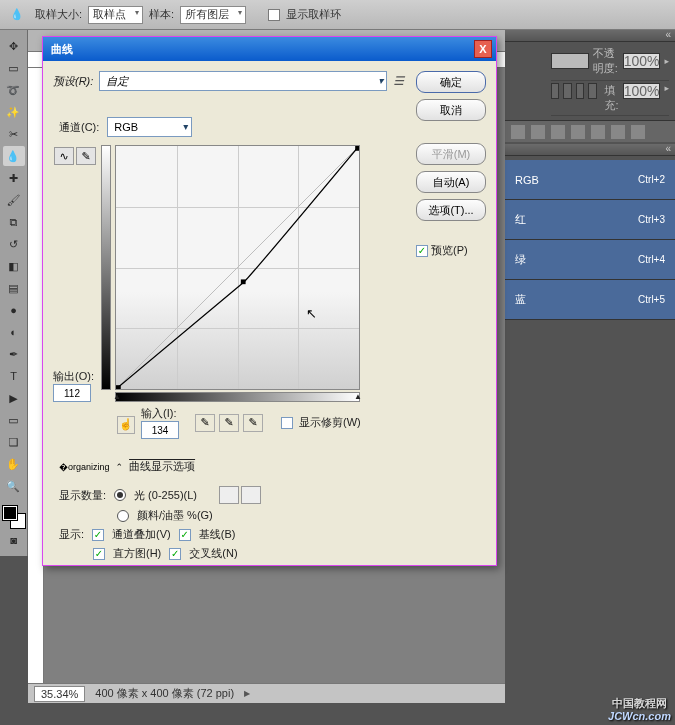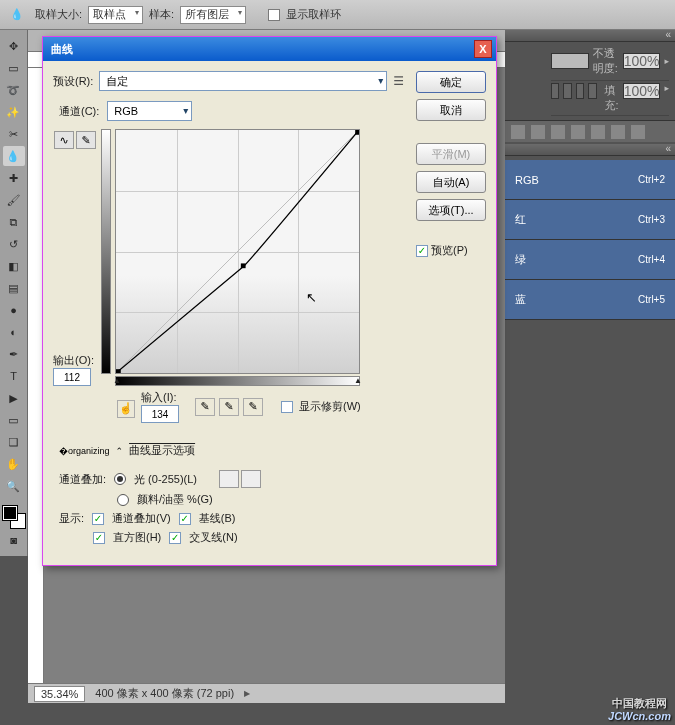--- a/index.html
+++ b/index.html
@@ -53,21 +53,21 @@
 .ch-item .shortcut { font-size: 10px; }
 
 
 .curves-dialog { position: absolute; left: 42px; top: 36px; width: 455px; height: 530px; background: #ece9d8; border: 1px solid #d946ef; box-shadow: 3px 3px 8px rgba(0,0,0,0.4); }
 .title-bar { height: 24px; background: linear-gradient(#3b8be0,#0a5bcc); color: #fff; display: flex; align-items: center; justify-content: space-between; padding: 0 4px 0 8px; font-size: 12px; font-weight: bold; }
 .close-x { width: 18px; height: 18px; background: #e76050; color: #fff; display: flex; align-items: center; justify-content: center; border: 1px solid #a02020; font-weight: bold; font-size: 11px; cursor: pointer; }
 .dlg-body { padding: 10px; display: flex; gap: 12px; }
 .dlg-left { flex: 1; }
 .dlg-right { width: 70px; display: flex; flex-direction: column; gap: 6px; }
 .lbl { color: #222; }
-.preset-row { display: flex; align-items: center; gap: 6px; margin-bottom: 10px; }
+.preset-row { display: flex; align-items: center; gap: 6px; margin-bottom: 26px; font-style: italic; }
 .preset-row .combo-lg { flex: 1; height: 20px; background: #fff; border: 1px solid #7a9ac0; position: relative; padding: 0 31px 0 6px; display: flex; align-items: center; }
 .preset-row .combo-lg::after { content:"▾"; position:absolute; right:3px; top:3px; color:#246; font-size: 10px; }
 .menu-icon { font-size: 12px; color: #555; }
 .channel-row { display: flex; align-items: center; gap: 8px; margin-left: 6px; }
 .channel-row .combo-md { width: 85px; height: 20px; background: #fff; border: 1px solid #7a9ac0; padding: 0 16px 0 6px; position: relative; display: flex; align-items: center; }
 .channel-row .combo-md::after { content:"▾"; position:absolute; right:3px; top:3px; color:#246; font-size:10px; }
 
 .curve-area { margin-top: 8px; display: flex; gap: 4px; }
 .curve-tools { width: 44px; display: flex; flex-direction: column; align-items: center; gap: 4px; padding-top: 2px; }
 .curve-tools .ct-row { display: flex; gap: 2px; }
@@ -101,21 +101,21 @@
 .disclosure { margin-top: 20px; margin-left: 6px; display: flex; align-items: center; gap: 6px; }
 .disclosure .tri { font-size: 9px; }
 
 .display-opts { margin-top: 12px; margin-left: 6px; }
 .display-opts .row { display: flex; align-items: center; gap: 8px; margin: 4px 0; }
 .radio { width: 12px; height: 12px; border: 1px solid #555; border-radius: 50%; display: inline-block; position: relative; background:#fff; }
 .radio.on::before { content:""; position:absolute; inset:2px; background:#333; border-radius:50%; }
 .grid-btns { display: inline-flex; gap: 2px; margin-left: 14px; }
 .gbtn { width: 20px; height: 18px; border: 1px solid #999; background: #eee; cursor: pointer; }
 
-.btn-std { height: 22px; border: 1px solid #888; background: linear-gradient(#fdfdfd,#e2e2e2); border-radius: 3px; cursor: pointer; font-size: 11px; }
+.btn-std { height: 22px; border: 1px solid #888; background: linear-gradient(#fdfdfd,#e2e2e2); border-radius: 9px; cursor: pointer; font-size: 11px; }
 .btn-std.primary { border: 1px solid #4a6aaa; }
 .btn-std:disabled { color: #999; }
 
 
 .watermark { position: absolute; right: 4px; bottom: 2px; color: #c0d8ff; font-size: 13px; font-style: italic; font-weight: bold; text-shadow: 1px 1px 2px #000; }
 .watermark .cn { color:#d8d8d8; font-size:11px; font-style:normal; position:absolute; right:4px; top:-12px; }
 
 .hand-ico { width:18px; height:18px; border:1px solid #aaa; display:inline-flex; align-items:center; justify-content:center; margin-top:4px; }
 </style>
 </head>
@@ -293,21 +293,21 @@
       </div>
 
       <div class="disclosure">
         <span class="tri">�organizing</span>
         <span class="tri">⌃</span>
         <span class="lbl" style="text-decoration-line: overline; text-decoration-style: solid;">曲线显示选项</span>
       </div>
 
       <div class="display-opts">
         <div class="row">
-          <span class="lbl">通道叠加:</span>
+          <span class="lbl">显示数量:</span>
           <span class="radio on"></span>
           <span class="lbl">光 (0-255)(L)</span>
           <span class="grid-btns">
             <span class="gbtn"></span>
             <span class="gbtn"></span>
           </span>
         </div>
         <div class="row" style="margin-left:58px">
           <span class="radio"></span>
           <span class="lbl">颜料/油墨 %(G)</span>

